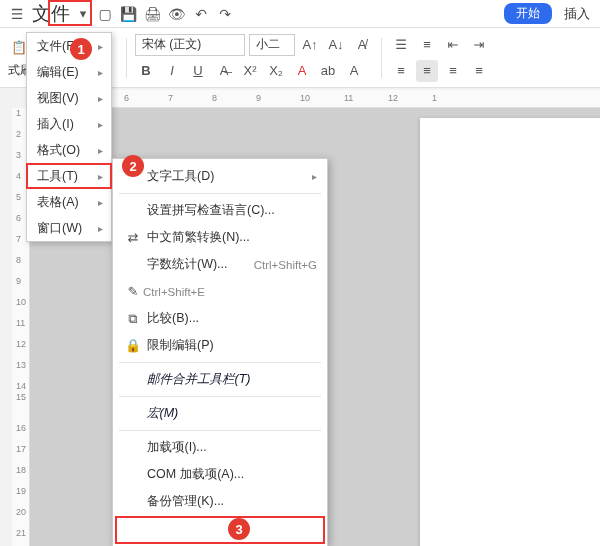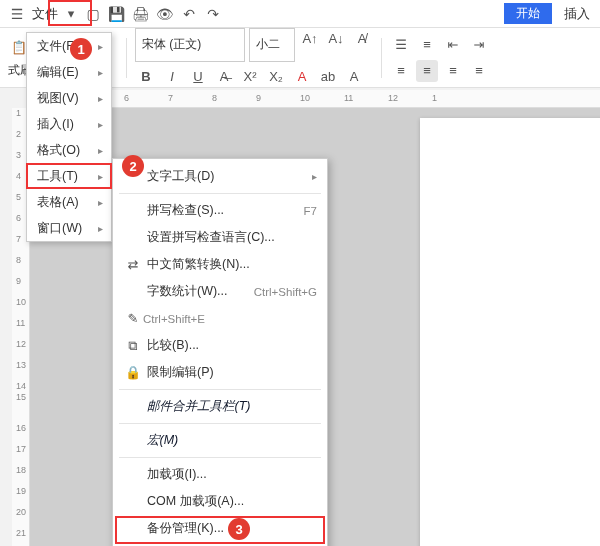--- a/index.html
+++ b/index.html
@@ -23,43 +23,43 @@
     align-items: center;
     padding: 0 6px;
     gap: 2px;
   }
   .qat .hamburger, .qat .btn {
     width: 22px; height: 22px;
     display: flex; align-items: center; justify-content: center;
     color: #555; border-radius: 3px; cursor: pointer;
     font-size: 14px;
   }
-  .qat .file-label { font-size: 13px; color: #333; padding: 0 2px; }
+  .qat .file-label { font-size: 19px; color: #333; padding: 0 2px; }
   .qat .dd { width: 18px; height: 22px; display:flex;align-items:center;justify-content:center;color:#555;}
   .qat .spacer { flex: 1; }
   .qat .pill {
-    background: #2f6bed; color: #fff; border-radius: 0;
+    background: #2f6bed; color: #fff; border-radius: 8px;
     padding: 2px 12px; font-size: 12px; cursor: pointer;
   }
   .qat .insert-txt { color:#333; padding:0 4px 0 10px; }
 
   
   .ribbon {
     height: 60px;
     background: #fff;
     border-bottom: 1px solid #e0e0e0;
     display: flex;
     align-items: center;
     padding: 0 8px;
     gap: 8px;
   }
   .ribbon .left-stub { width:110px; display:flex; flex-direction:column; gap:4px; align-items:flex-start;}
   .ribbon .left-stub .row { display:flex; gap:6px; align-items:center; }
   .ribbon .fontbox, .ribbon .sizebox {
-    border:1px solid #ccc; height:34px; display:flex; align-items:center;
+    border:1px solid #ccc; height:22px; display:flex; align-items:center;
     padding:0 6px; font-size:12px; background:#fff; color:#333;
   }
   .ribbon .fontbox{width:110px;} .ribbon .sizebox{width:46px;}
   .ribbon .tbtn {
     width:22px;height:22px;display:flex;align-items:center;justify-content:center;
     font-size:13px;color:#555;border-radius:3px;cursor:pointer;
   }
   .ribbon .sep{width:1px;height:40px;background:#e0e0e0;}
   .ribbon .midcol{display:flex;flex-direction:column;gap:4px;}
 
@@ -274,25 +274,20 @@
 
 <div class="submenu">
     <div class="smi">
       <span class="ic"></span>
       <span class="lab">文字工具(D)</span>
       <span class="arr">▸</span>
     </div>
     <div class="divider"></div>
     <div class="smi">
       <span class="ic"></span>
-      <span class="lab">拼写检查(S)...</span>
-      <span class="sc">F7</span>
-    </div>
-    <div class="smi">
-      <span class="ic"></span>
       <span class="lab">设置拼写检查语言(C)...</span>
     </div>
     <div class="smi">
       <span class="ic">⇄</span>
       <span class="lab">中文简繁转换(N)...</span>
     </div>
     <div class="smi">
       <span class="ic"></span>
       <span class="lab">字数统计(W)...</span>
       <span class="sc">Ctrl+Shift+G</span>

